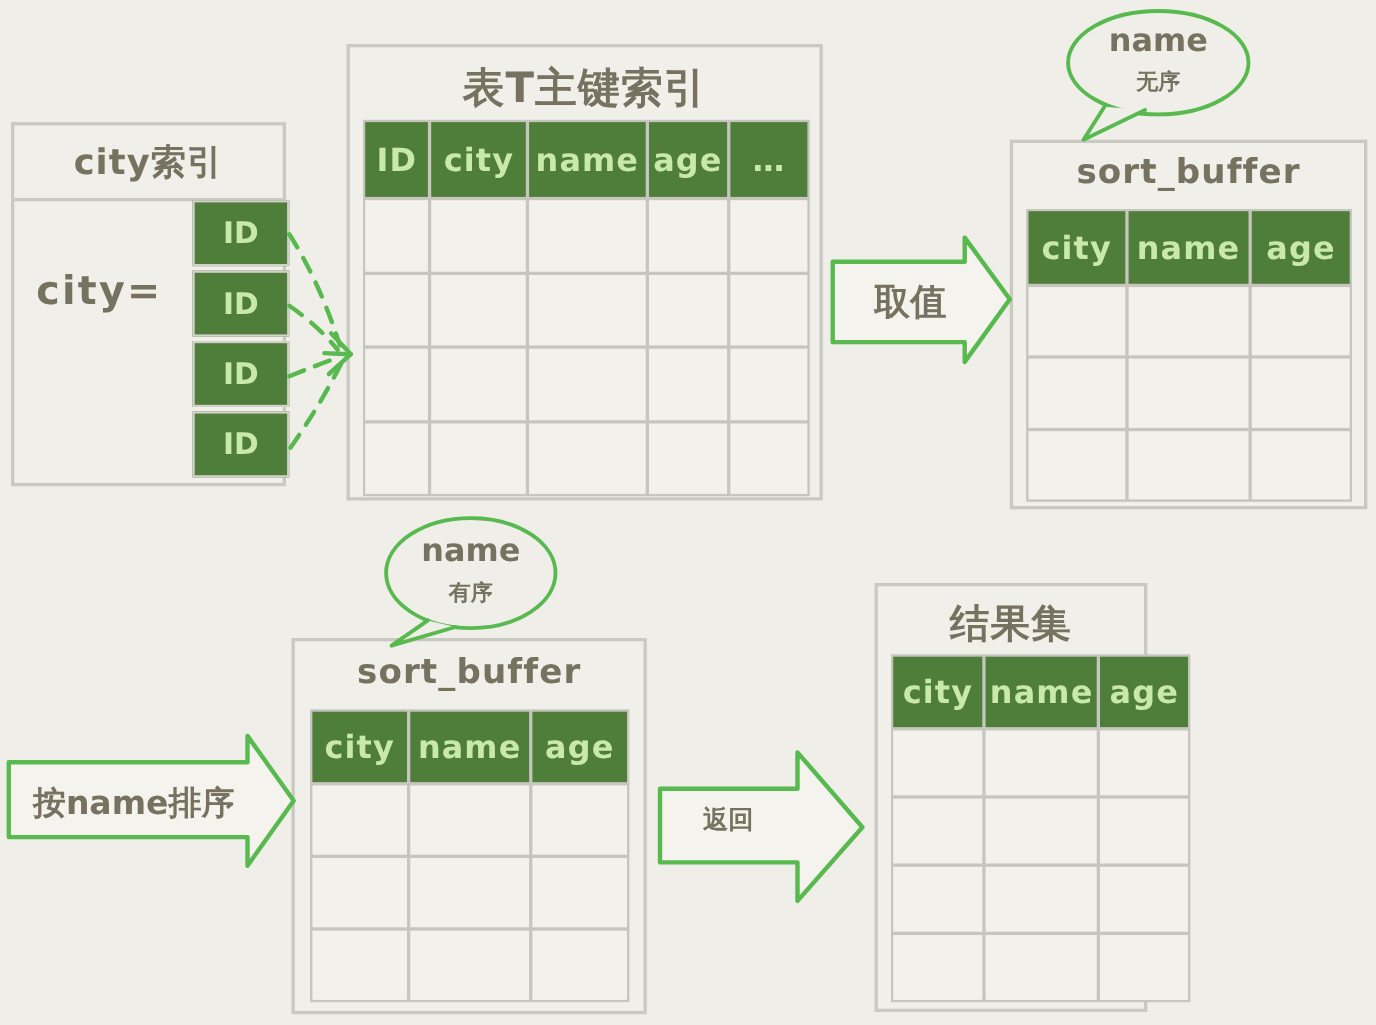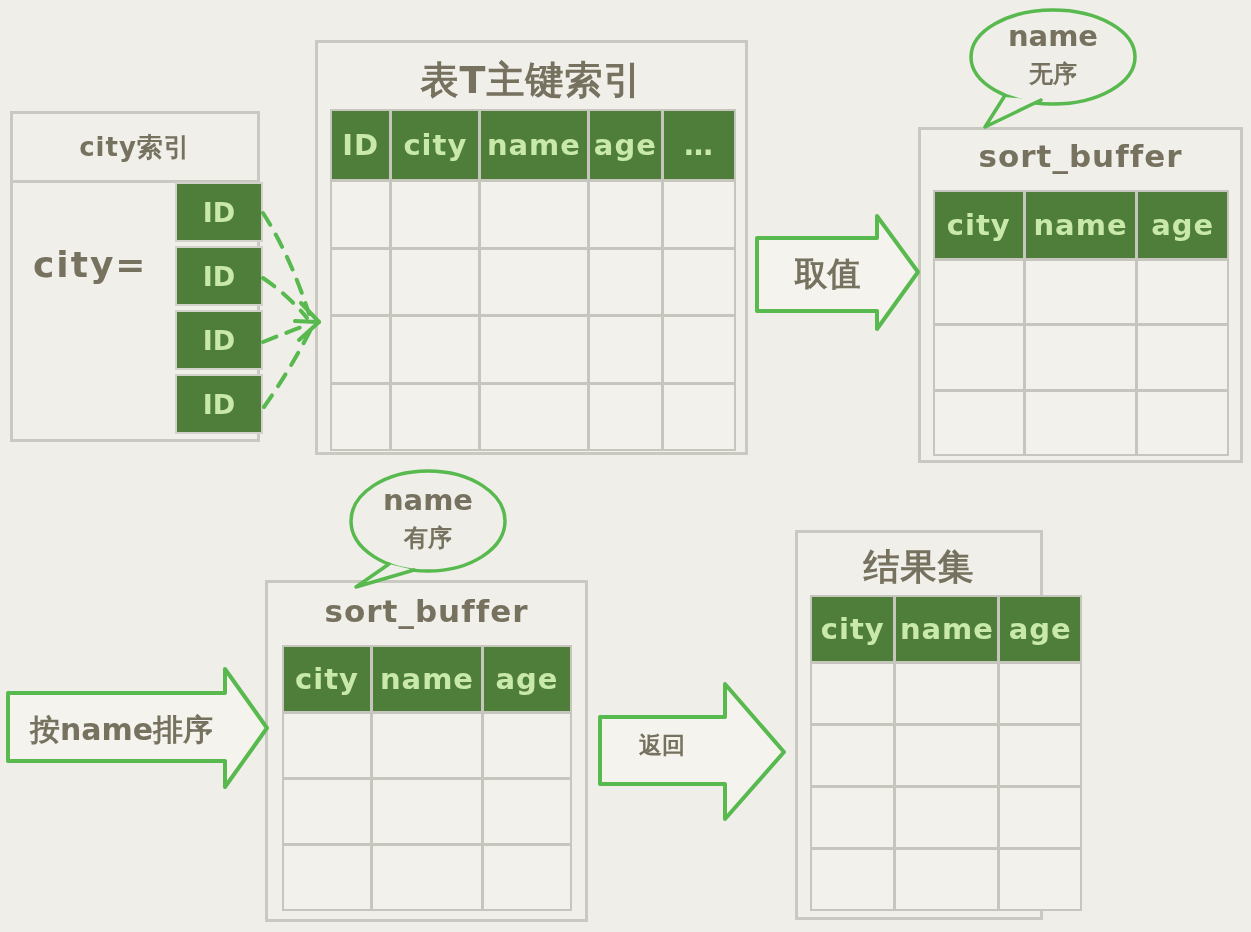--- a/index.html
+++ b/index.html
@@ -38,21 +38,21 @@
     display:flex; align-items:center; justify-content:center;
   }
   .overlay {
     position:absolute; left:0; top:0; z-index:5; pointer-events:none;
   }
   .label {
     position:absolute; z-index:6; color:#76725f; font-weight:600;
     text-align:center; white-space:nowrap;
   }
   .bubble-text { line-height:38px; font-size:29px; }
-  .bubble-text .l2 { font-size:24px; }
+  .bubble-text .l2 { font-size:20px; }
 </style>
 </head>
 <body>
 
 <div class="canvas">
 
   <svg class="overlay" width="1251" height="932" viewBox="0 0 1251 932">
 
     <g stroke="#57b94e" stroke-width="4" stroke-linecap="round" stroke-dasharray="14 11" fill="none">
       <path d="M 263 213 Q 290 255 309 314"></path>
@@ -77,21 +77,21 @@
       <path d="M 1004 97 L 985 127 L 1041 100" fill="#efeee8" stroke="#57b94e" stroke-width="3.5" stroke-linecap="round" stroke-linejoin="round"></path>
     </g>
 
     <g>
       <ellipse cx="428" cy="521" rx="77" ry="50" fill="#efeee8" stroke="#57b94e" stroke-width="3.5"></ellipse>
       <path d="M 389 564 L 356 587 L 414 570" fill="#efeee8" stroke="#57b94e" stroke-width="3.5" stroke-linecap="round" stroke-linejoin="round"></path>
     </g>
   </svg>
 
   <div class="panel" style="left:10px; top:111px; width:250px; height:331px;">
-    <div class="panel-title" style="font-size:26px; height:66px; line-height:66px; border-bottom:3px solid #c9c8c1;">city索引</div>
+    <div class="panel-title" style="font-size:32px; height:66px; line-height:66px; border-bottom:3px solid #c9c8c1;">city索引</div>
     <div class="cond" style="left:20px; top:118px;">
       <div>city=</div>
     </div>
     <div class="id-stack" style="left:162px; top:68px;">
       <div class="id-cell">ID</div>
       <div class="id-cell">ID</div>
       <div class="id-cell">ID</div>
       <div class="id-cell">ID</div>
     </div>
   </div>

